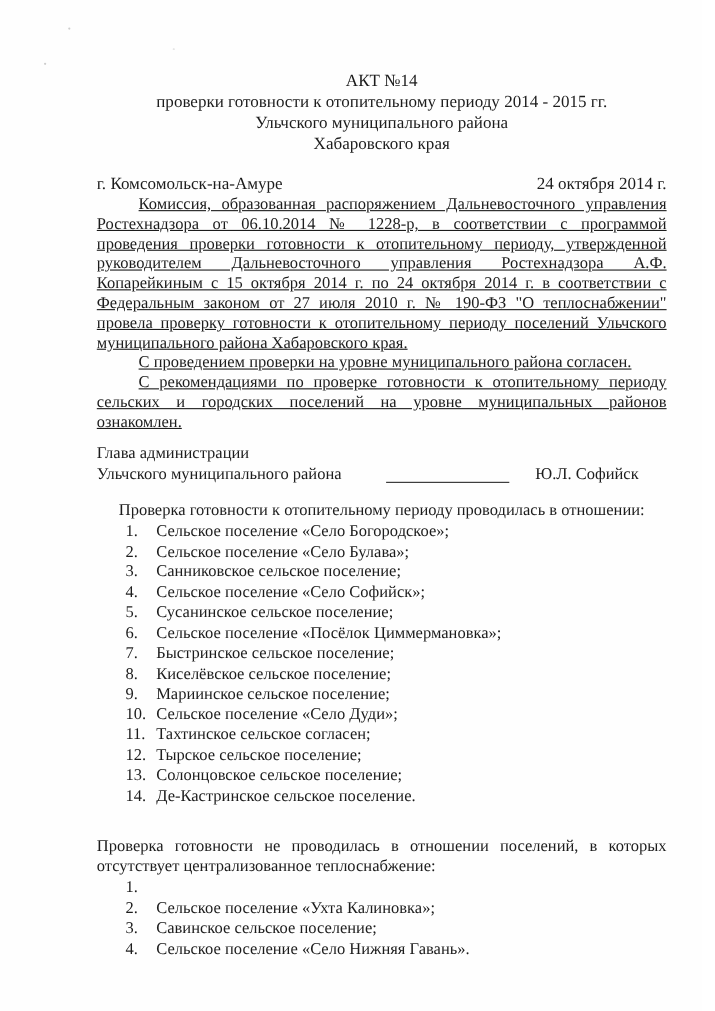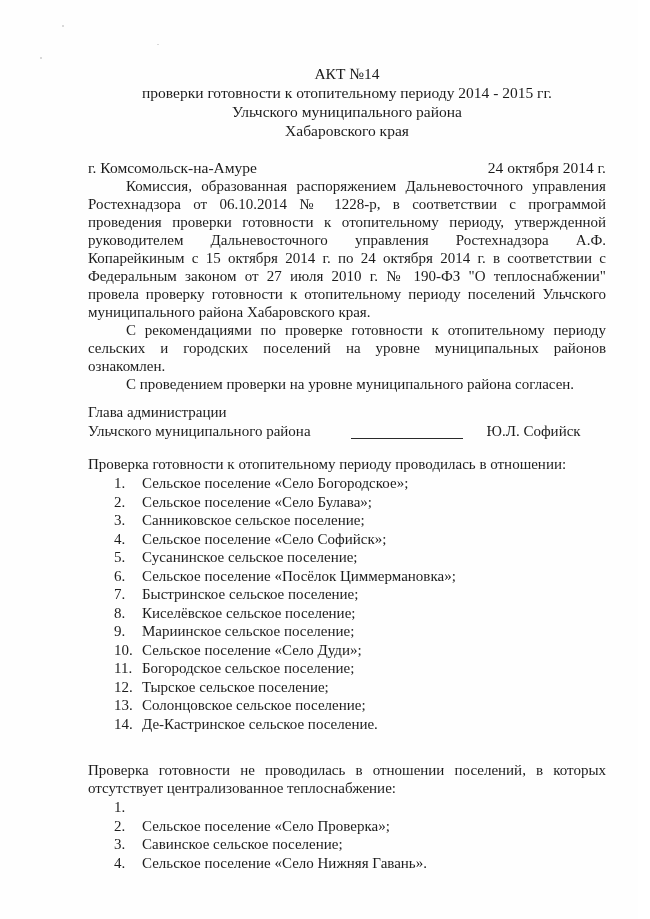--- a/index.html
+++ b/index.html
@@ -14,32 +14,32 @@
     padding: 64px 32px 0 88px;
     overflow: hidden;
   }
   .header-block { text-align: center; font-size: 15.5px; line-height: 19px; }
   .place-date-row {
     display: flex; justify-content: space-between;
     margin-top: 18px; font-size: 15.5px; line-height: 19px; text-align: center;
   }
   p.body-para {
     margin: 0; font-size: 15px; line-height: 18px;
-    text-align: justify; text-indent: 38px;
+    text-align: justify; text-indent: 38px; text-decoration: underline;
   }
   .para-commission { margin-top: 18px; }
   .para-recommendations { margin-top: 9px; }
   .para-agreement { margin-top: 1px; text-align: left; }
   .signature-block { margin-top: 10px; font-size: 15px; line-height: 19px; }
   .sig-row { display: flex; align-items: flex-end; }
   .sig-line {
     display: inline-block; width: 112px; height: 12px;
     border-bottom: 1.3px solid #2a2a2a; margin: 0 24px 2px 40px;
   }
-  .list-header { margin: 14px 0 0; font-size: 15px; line-height: 18px; text-align: left; }
+  .list-header { margin: 14px 0 0; font-size: 15px; line-height: 18px; text-align: center; }
   .list-header.justified { text-align: justify; margin-top: 28px; }
   .settlement-list { margin-top: 1px; }
   .list-item { display: flex; padding-left: 26px; font-size: 15px; line-height: 18.5px; }
   .list-item .num { flex: none; width: 28px; }
   .list-item .txt { flex: 1; }
   .speck { position: absolute; border-radius: 50%; background: rgba(60,60,60,0.25); }
 </style>
 </head>
 <body>
 
@@ -56,23 +56,23 @@
     <div>Хабаровского края</div>
   </div>
 
   <div class="place-date-row">
     <span>г. Комсомольск-на-Амуре</span>
     <span>24 октября 2014 г.</span>
   </div>
 
   <p class="body-para para-commission">Комиссия, образованная распоряжением Дальневосточного управления Ростехнадзора от 06.10.2014 № 1228-р, в соответствии с программой проведения проверки готовности к отопительному периоду, утвержденной руководителем Дальневосточного управления Ростехнадзора А.Ф. Копарейкиным с 15 октября 2014 г. по 24 октября 2014 г. в соответствии с Федеральным законом от 27 июля 2010 г. № 190-ФЗ "О теплоснабжении" провела проверку готовности к отопительному периоду поселений Ульчского муниципального района Хабаровского края.</p>
 
+  <p class="body-para para-agreement">С проведением проверки на уровне муниципального района согласен.</p>
+
   <p class="body-para para-recommendations">С рекомендациями по проверке готовности к отопительному периоду сельских и городских поселений на уровне муниципальных районов ознакомлен.</p>
-
-  <p class="body-para para-agreement">С проведением проверки на уровне муниципального района согласен.</p>
 
   <div class="signature-block">
     <div>Глава администрации</div>
     <div class="sig-row">
       <span>Ульчского муниципального района</span>
       <span class="sig-line"></span>
       <span>Ю.Л. Софийск</span>
     </div>
   </div>
 
@@ -113,21 +113,21 @@
       <div class="list-item">
         <span class="num">9.</span>
         <span class="txt">Мариинское сельское поселение;</span>
       </div>
       <div class="list-item">
         <span class="num">10.</span>
         <span class="txt">Сельское поселение «Село Дуди»;</span>
       </div>
       <div class="list-item">
         <span class="num">11.</span>
-        <span class="txt">Богородское сельское поселение;</span>
+        <span class="txt">Тахтинское сельское согласен;</span>
       </div>
       <div class="list-item">
         <span class="num">12.</span>
         <span class="txt">Тырское сельское поселение;</span>
       </div>
       <div class="list-item">
         <span class="num">13.</span>
         <span class="txt">Солонцовское сельское поселение;</span>
       </div>
       <div class="list-item">
@@ -136,21 +136,21 @@
       </div>
     </div>
 
   <p class="list-header justified">Проверка готовности не проводилась в отношении поселений, в которых отсутствует централизованное теплоснабжение:</p>
   <div class="settlement-list">
       <div class="list-item">
         <span class="num">1.</span>
       </div>
       <div class="list-item">
         <span class="num">2.</span>
-        <span class="txt">Сельское поселение «Село Проверка»;</span>
+        <span class="txt">Сельское поселение «Ухта Калиновка»;</span>
       </div>
       <div class="list-item">
         <span class="num">3.</span>
         <span class="txt">Савинское сельское поселение;</span>
       </div>
       <div class="list-item">
         <span class="num">4.</span>
         <span class="txt">Сельское поселение «Село Нижняя Гавань».</span>
       </div>
     </div>

